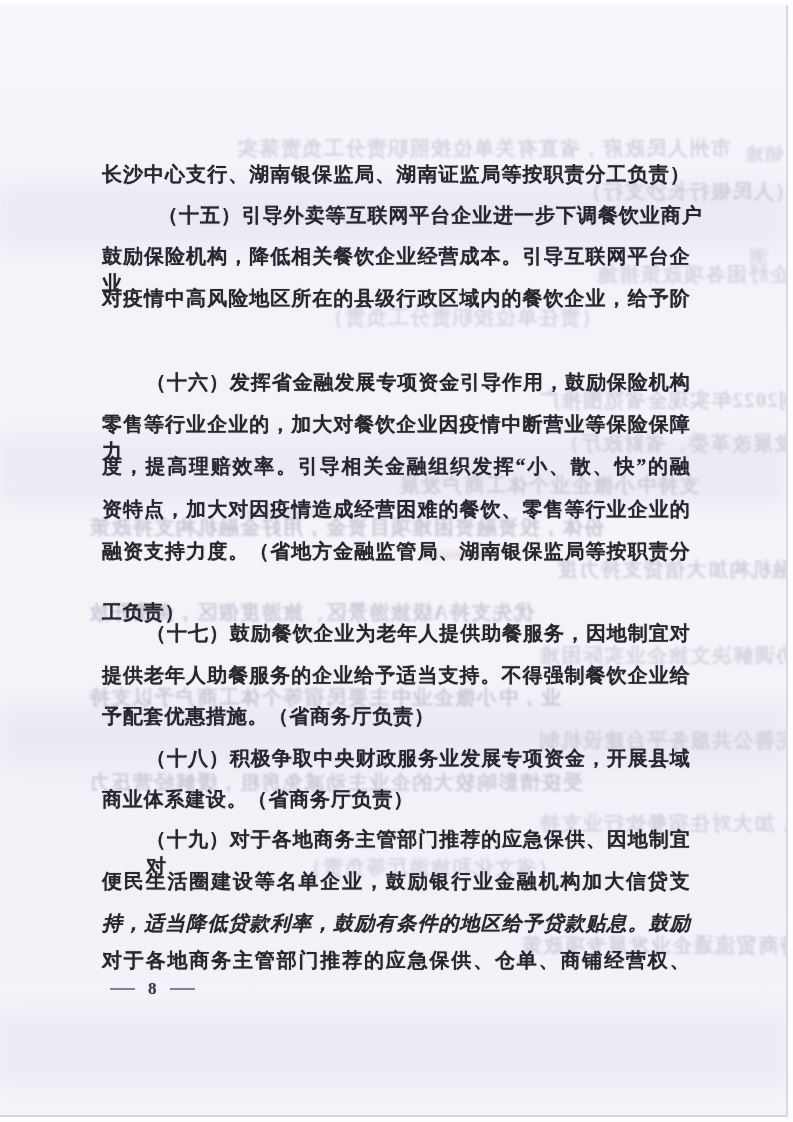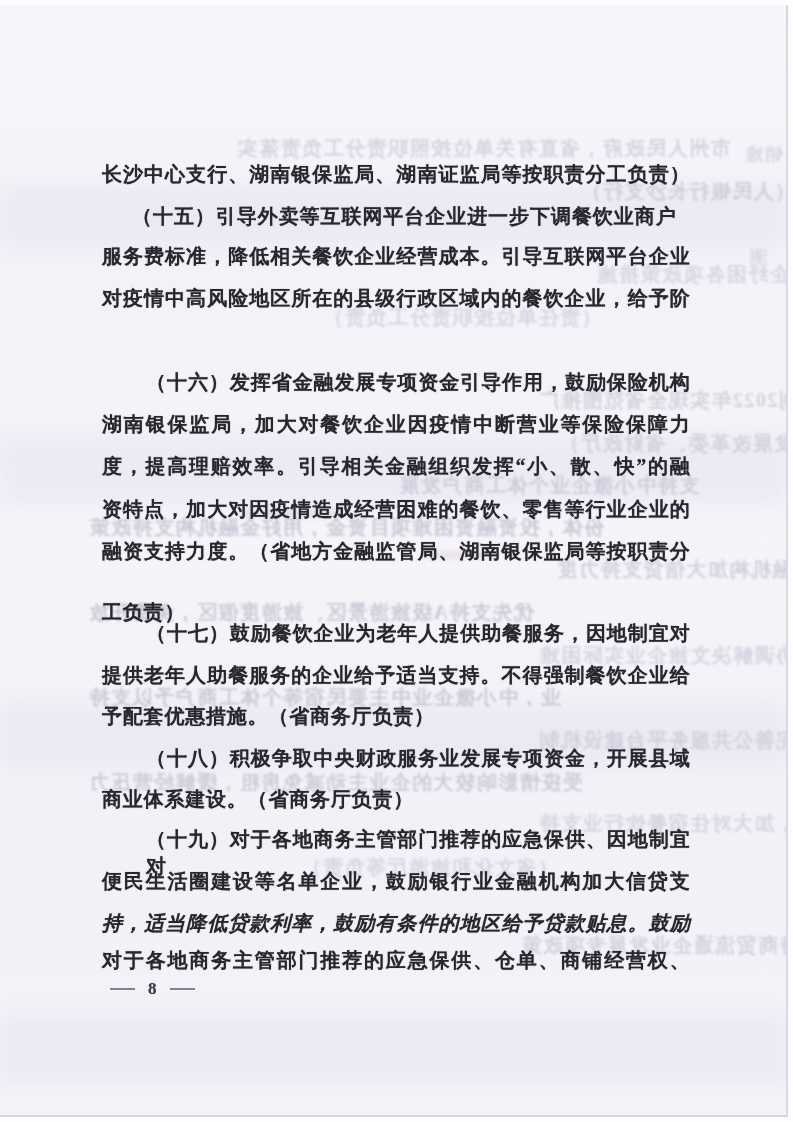--- a/index.html
+++ b/index.html
@@ -111,25 +111,25 @@
         <div class="bleed" style="left: 520px; top: 928px; opacity: 0.4;">出台支持商贸流通企业发展专项政策</div>
         <div class="bleed" style="left: 744px; top: 137px; opacity: 0.33; font-size: 18px;">销难</div>
         <div class="bleed" style="left: 748px; top: 240px; opacity: 0.3; font-size: 18px;">测</div>
       </div>
 
     <div class="smudge" style="left:242px;top:505px;width:100px;height:7px;"></div>
     <div class="smudge" style="left:420px;top:547px;width:66px;height:6px;"></div>
 
     <div class="text-layer">
       <div class="line full" style="top:156px;left:102px;width:588px;">长沙中心支行、湖南银保监局、湖南证监局等按职责分工负责）</div>
-      <div class="line full" style="top:198px;left:132px;width:544px;">（十五）引导外卖等互联网平台企业进一步下调餐饮业商户</div>
-      <div class="line full" style="top:238px;left:102px;width:588px;">服务费标准，降低相关餐饮企业经营成本。引导互联网平台企业</div>
+      <div class="line full" style="top:198px;left:158px;width:544px;font-family:Liberation Mono, monospace;">（十五）引导外卖等互联网平台企业进一步下调餐饮业商户</div>
+      <div class="line full" style="top:238px;left:102px;width:588px;">鼓励保险机构，降低相关餐饮企业经营成本。引导互联网平台企业</div>
       <div class="line full" style="top:280px;left:102px;width:588px;">对疫情中高风险地区所在的县级行政区域内的餐饮企业，给予阶</div>
       <div class="line full" style="top:364px;left:146px;width:544px;">（十六）发挥省金融发展专项资金引导作用，鼓励保险机构</div>
-      <div class="line full" style="top:406px;left:102px;width:588px;">湖南银保监局，加大对餐饮企业因疫情中断营业等保险保障力</div>
+      <div class="line full" style="top:406px;left:102px;width:588px;">零售等行业企业的，加大对餐饮企业因疫情中断营业等保险保障力</div>
       <div class="line full" style="top:448px;left:102px;width:588px;">度，提高理赔效率。引导相关金融组织发挥“小、散、快”的融</div>
       <div class="line full" style="top:491px;left:102px;width:588px;">资特点，加大对因疫情造成经营困难的餐饮、零售等行业企业的</div>
       <div class="line full" style="top:533px;left:102px;width:588px;">融资支持力度。（省地方金融监管局、湖南银保监局等按职责分</div>
       <div class="line short" style="top:574px;left:102px;width:588px;margin-top:20px;">工负责）</div>
       <div class="line full" style="top:615px;left:146px;width:544px;">（十七）鼓励餐饮企业为老年人提供助餐服务，因地制宜对</div>
       <div class="line full" style="top:657px;left:102px;width:588px;">提供老年人助餐服务的企业给予适当支持。不得强制餐饮企业给</div>
       <div class="line short" style="top:698px;left:102px;width:588px;">予配套优惠措施。（省商务厅负责）</div>
       <div class="line full" style="top:740px;left:146px;width:544px;">（十八）积极争取中央财政服务业发展专项资金，开展县域</div>
       <div class="line short" style="top:781px;left:102px;width:588px;">商业体系建设。（省商务厅负责）</div>
       <div class="line full" style="top:821px;left:146px;width:544px;">（十九）对于各地商务主管部门推荐的应急保供、因地制宜对、</div>

